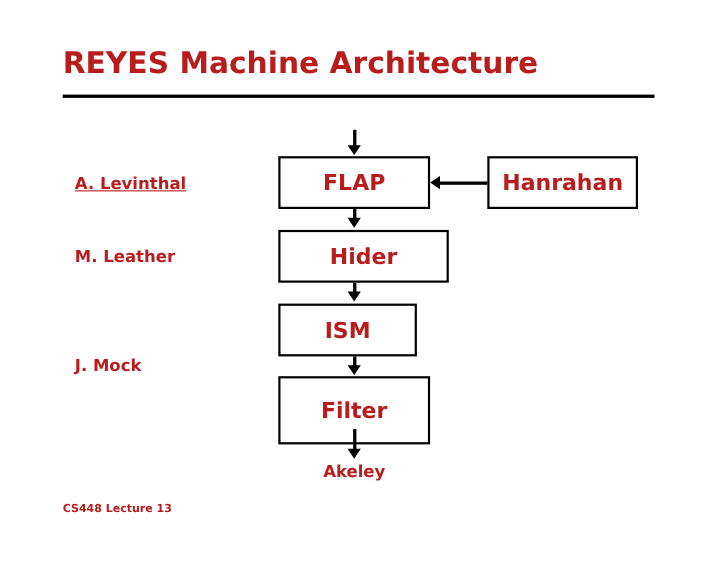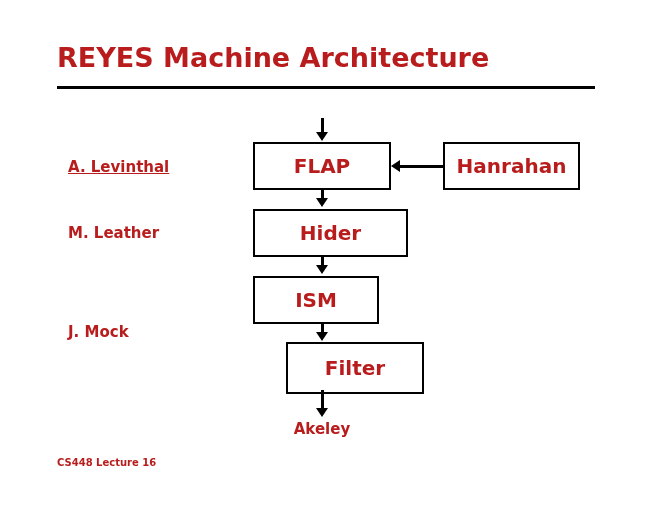--- a/index.html
+++ b/index.html
@@ -145,31 +145,31 @@
   <div class="arrow-v" style="left:321px; top:257px; height:10px;"></div>
   <div class="arrow-v-head" style="left:316px; top:265px;"></div>
 
   <div class="flow-box" style="left:253px; top:276px; width:126px; height:48px;">
     <span class="flow-box-label">ISM</span>
   </div>
 
   <div class="arrow-v" style="left:321px; top:324px; height:10px;"></div>
   <div class="arrow-v-head" style="left:316px; top:332px;"></div>
 
-  <div class="flow-box" style="left:253px; top:342px; width:138px; height:52px;margin-left:33px;">
+  <div class="flow-box" style="left:253px; top:342px; width:138px; height:62px;">
     <span class="flow-box-label">Filter</span>
   </div>
 
   <div class="arrow-v" style="left:321px; top:390px; height:21px;"></div>
   <div class="arrow-v-head" style="left:316px; top:408px;"></div>
 
   <div class="endpoint-label" style="left:252px; top:422px;">Akeley</div>
 
   <div class="flow-box" style="left:443px; top:142px; width:137px; height:48px;">
     <span class="flow-box-label">Hanrahan</span>
   </div>
 
   <div class="arrow-h" style="left:400px; top:165px; width:43px;"></div>
   <div class="arrow-h-head" style="left:391px; top:160px;"></div>
 
-  <div id="footer-left" class="footer-text">CS448 Lecture 16</div>
+  <div id="footer-left" class="footer-text">CS448 Lecture 13</div>
 
 </div>
 
 </body></html>

